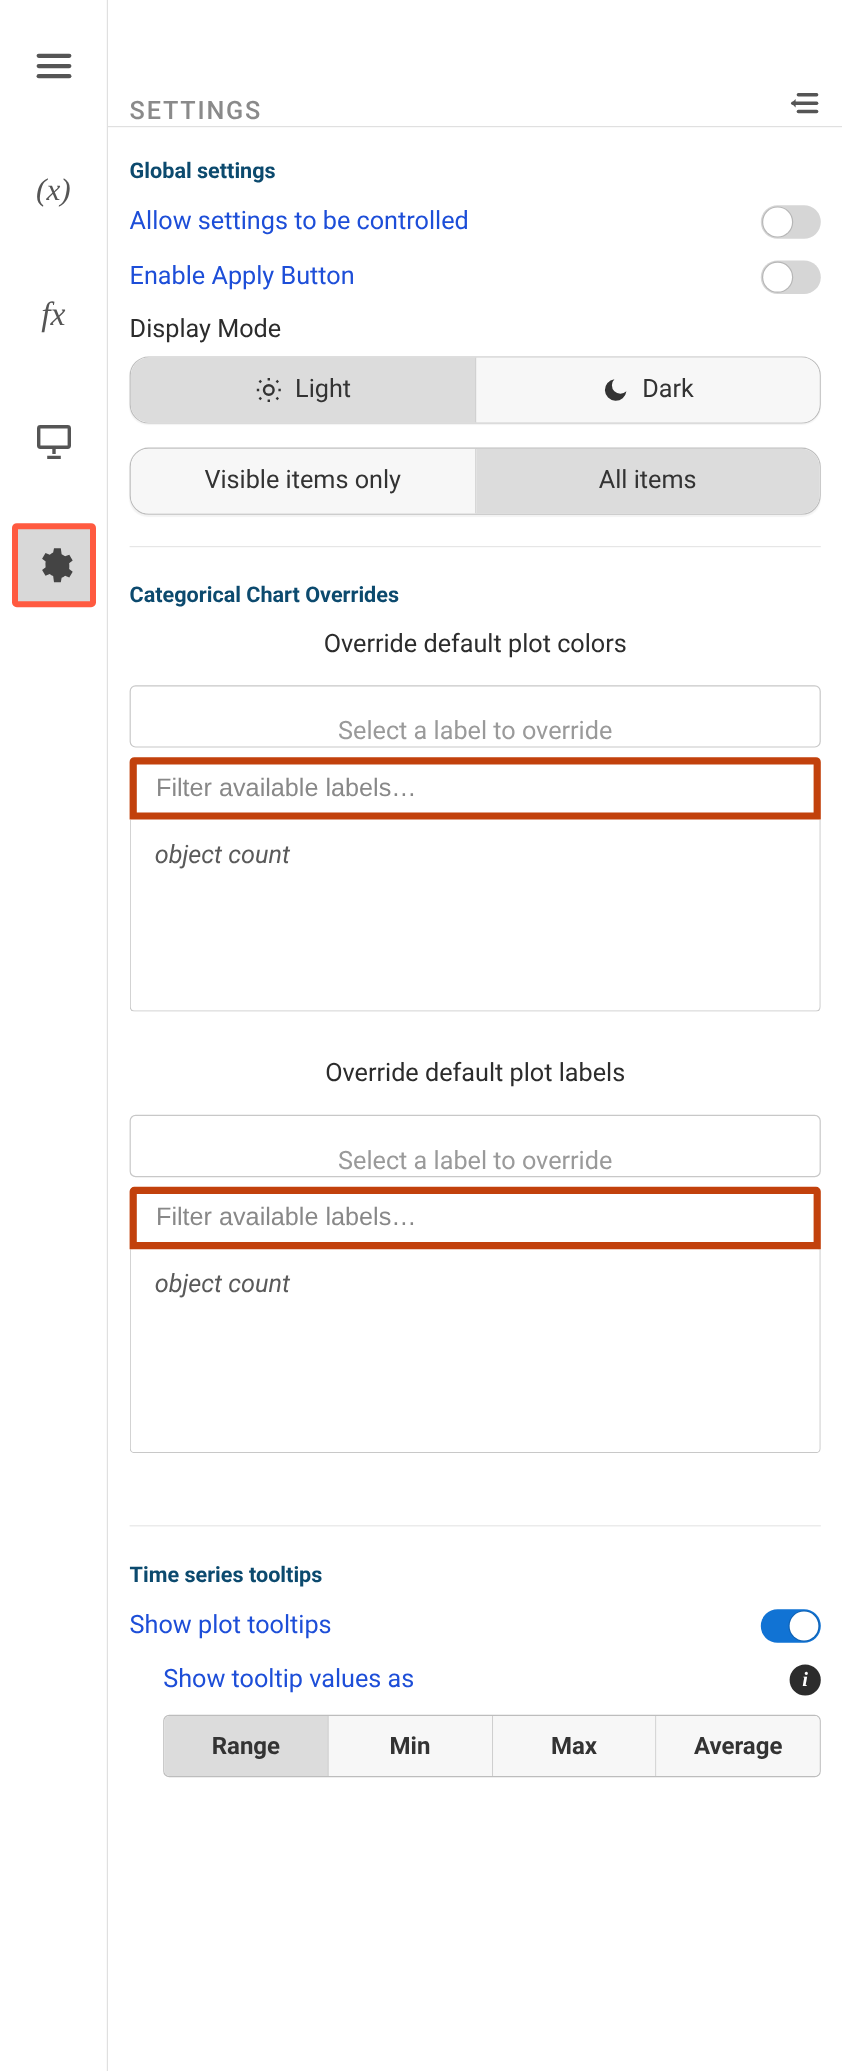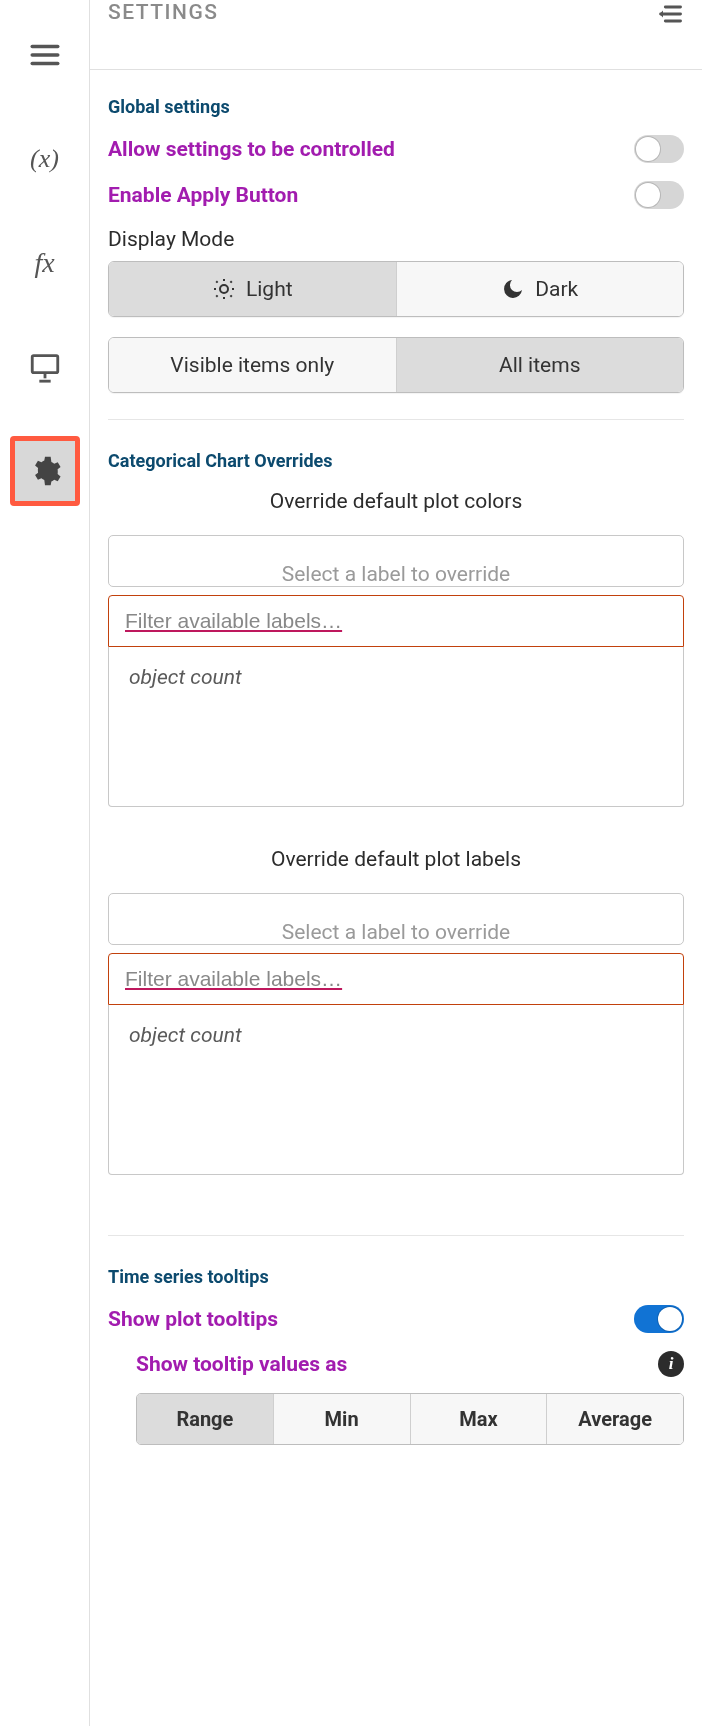--- a/index.html
+++ b/index.html
@@ -45,23 +45,24 @@
   .main {
     flex: 1;
     display: flex;
     flex-direction: column;
     overflow: hidden;
   }
   .header {
     height: 70px;
     border-bottom: 1px solid #e0e0e0;
     display: flex;
-    align-items: flex-start;
+    align-items: flex-end;
     justify-content: space-between;
     padding: 0 18px;
+    margin-top: 36px;
   }
   .header-title {
     font-size: 21px;
     letter-spacing: 1.5px;
     color: #8a8a8a;
     font-weight: 500;
   }
   .collapse-btn { color: #555; cursor: pointer; }
   .collapse-btn svg { width: 28px; height: 28px; }
 
@@ -77,22 +78,21 @@
     margin-bottom: 18px;
   }
   .row {
     display: flex;
     align-items: center;
     justify-content: space-between;
     margin-bottom: 18px;
   }
   .row-label {
     font-size: 21px;
-    color: #a21caf;
-    font-weight: bold;
+    color: #1d4ed8;
   }
   .toggle {
     width: 50px;
     height: 28px;
     border-radius: 14px;
     position: relative;
     cursor: pointer;
     flex-shrink: 0;
   }
   .toggle.off { background: #d6d6d6; }
@@ -110,21 +110,21 @@
   .toggle.on .toggle-knob { right: 2px; }
 
   .sub-label {
     font-size: 21px;
     color: #2c2c2c;
     margin-bottom: 10px;
   }
   .seg-group {
     display: flex;
     border: 1px solid #bdbdbd;
-    border-radius: 6px;
+    border-radius: 16px;
     overflow: hidden;
     box-shadow: 0 1px 1px rgba(0,0,0,0.05);
     margin-bottom: 20px;
   }
   .seg-btn {
     flex: 1;
     height: 54px;
     display: flex;
     align-items: center;
     justify-content: center;
@@ -160,30 +160,29 @@
     align-items: flex-end;
     justify-content: center;
     color: #9a9a9a;
     font-size: 21px;
     margin-bottom: 8px;
     cursor: pointer;
     background: #fff;
   }
   .filter-input {
     width: 100%;
-    border: 1px solid #c2410c;
+    border: 6px solid #c2410c;
     border-top-left-radius: 4px;
     border-top-right-radius: 4px;
     height: 52px;
     padding: 0 16px;
     font-size: 21px;
     color: #be185d;
     outline: none;
     background:#fff;
-    text-decoration:underline;
   }
   .filter-input::placeholder { color: #888; }
   .option-list {
     border: 1px solid #c8c8c8;
     border-top: none;
     border-bottom-left-radius: 4px;
     border-bottom-right-radius: 4px;
     min-height: 160px;
     padding: 14px 20px;
     margin-bottom: 40px;

